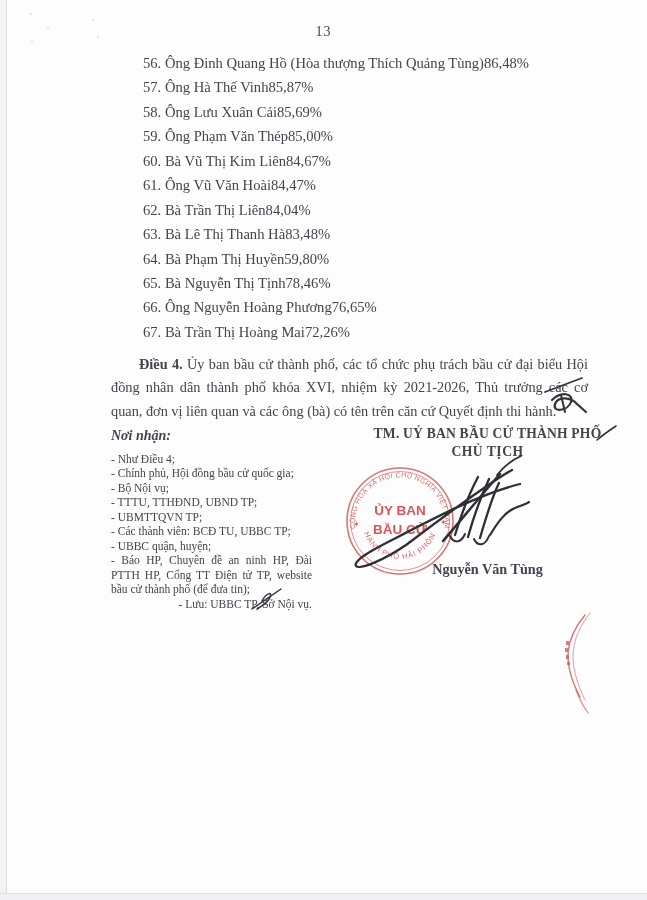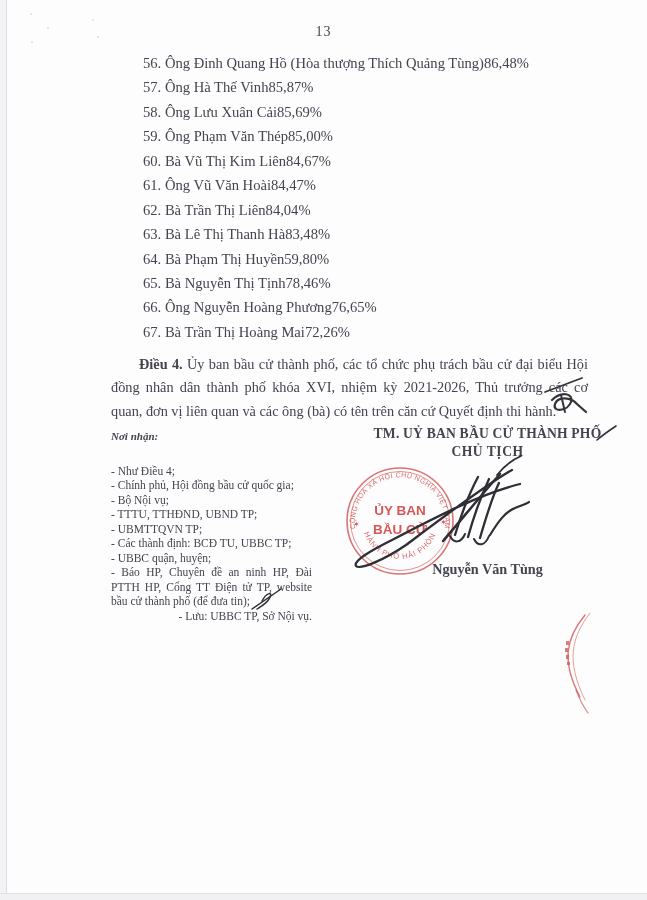--- a/index.html
+++ b/index.html
@@ -20,21 +20,21 @@
   .result-row{display:flex;justify-content:flex-start;align-items:baseline;height:24.45px;font-size:14.6px;white-space:nowrap;}
   .result-row .pct{font-size:14.6px;}
 
   .article{
     position:absolute;top:353px;left:111px;width:477px;
     font-size:14.3px;line-height:23.3px;text-align:justify;text-indent:28px;
   }
   .article b{font-weight:bold;}
 
   .footer-left{position:absolute;top:429px;left:111px;width:201px;font-size:11.5px;line-height:14.5px;}
-  .recipients-header{font-weight:bold;font-style:italic;font-size:11px;margin-bottom:20px;}
+  .recipients-header{font-weight:bold;font-style:italic;font-size:14px;margin-bottom:8px;}
   .recipient-item{text-align:justify;}
   .recipient-item:last-child{text-align:right;}
 
   .sign-block{position:absolute;top:426px;left:345px;width:285px;text-align:center;}
   .sign-title1{font-weight:bold;font-size:13.6px;letter-spacing:.2px;}
   .sign-title2{font-weight:bold;font-size:13.6px;margin-top:2px;letter-spacing:.5px;}
   .signer-name{position:absolute;top:561px;left:345px;width:285px;text-align:center;font-weight:bold;font-size:14.2px;}
 
   .stamp-svg{position:absolute;left:341px;top:463px;width:118px;height:118px;opacity:.9;}
   .ink-svg{position:absolute;left:0;top:0;width:647px;height:900px;pointer-events:none;}
@@ -109,21 +109,21 @@
 
   <div class="article"><b>Điều 4.</b><span> Ủy ban bầu cử thành phố, các tổ chức phụ trách bầu cử đại biểu Hội đồng nhân dân thành phố khóa XVI, nhiệm kỳ 2021-2026, Thủ trưởng các cơ quan, đơn vị liên quan và các ông (bà) có tên trên căn cứ Quyết định thi hành.</span></div>
 
   <div class="footer-left">
     <div class="recipients-header">Nơi nhận:</div>
     <div class="recipient-item">- Như Điều 4;</div>
     <div class="recipient-item">- Chính phủ, Hội đồng bầu cử quốc gia;</div>
     <div class="recipient-item">- Bộ Nội vụ;</div>
     <div class="recipient-item">- TTTU, TTHĐND, UBND TP;</div>
     <div class="recipient-item">- UBMTTQVN TP;</div>
-    <div class="recipient-item">- Các thành định: BCĐ TU, UBBC TP;</div>
+    <div class="recipient-item">- Các thành viên: BCĐ TU, UBBC TP;</div>
     <div class="recipient-item">- UBBC quận, huyện;</div>
     <div class="recipient-item">- Báo HP, Chuyên đề an ninh HP, Đài PTTH HP, Cổng TT Điện tử TP, website bầu cử thành phố (để đưa tin);</div>
     <div class="recipient-item">- Lưu: UBBC TP, Sở Nội vụ.</div>
   </div>
 
   <div class="sign-block">
     <div class="sign-title1">TM. UỶ BAN BẦU CỬ THÀNH PHỐ</div>
     <div class="sign-title2">CHỦ TỊCH</div>
   </div>
 

